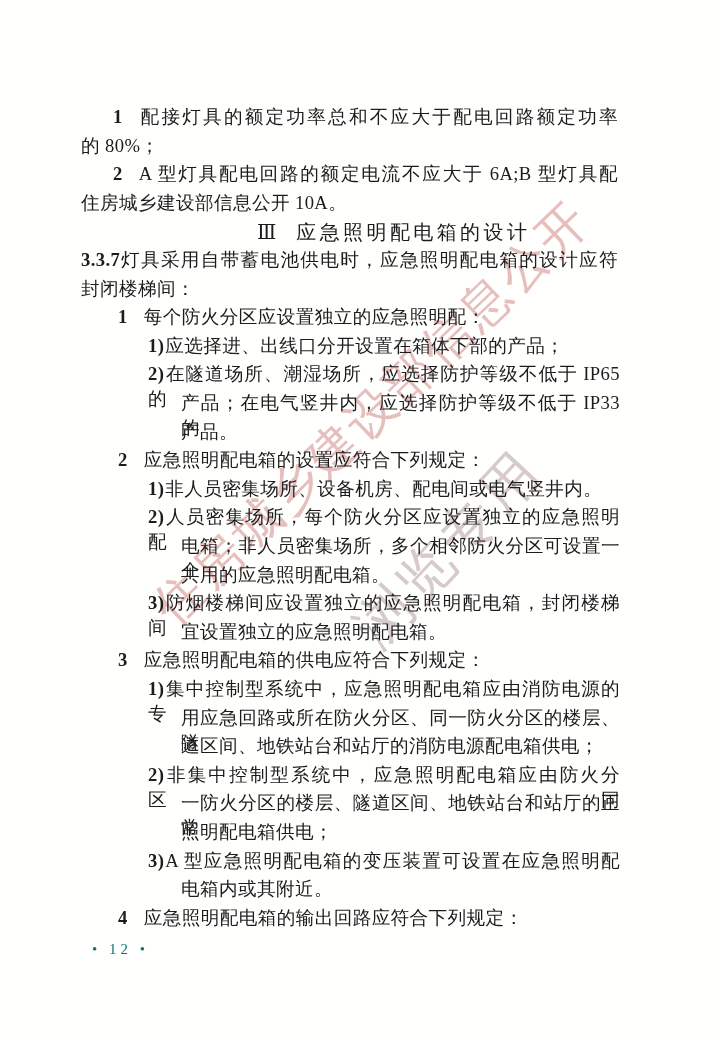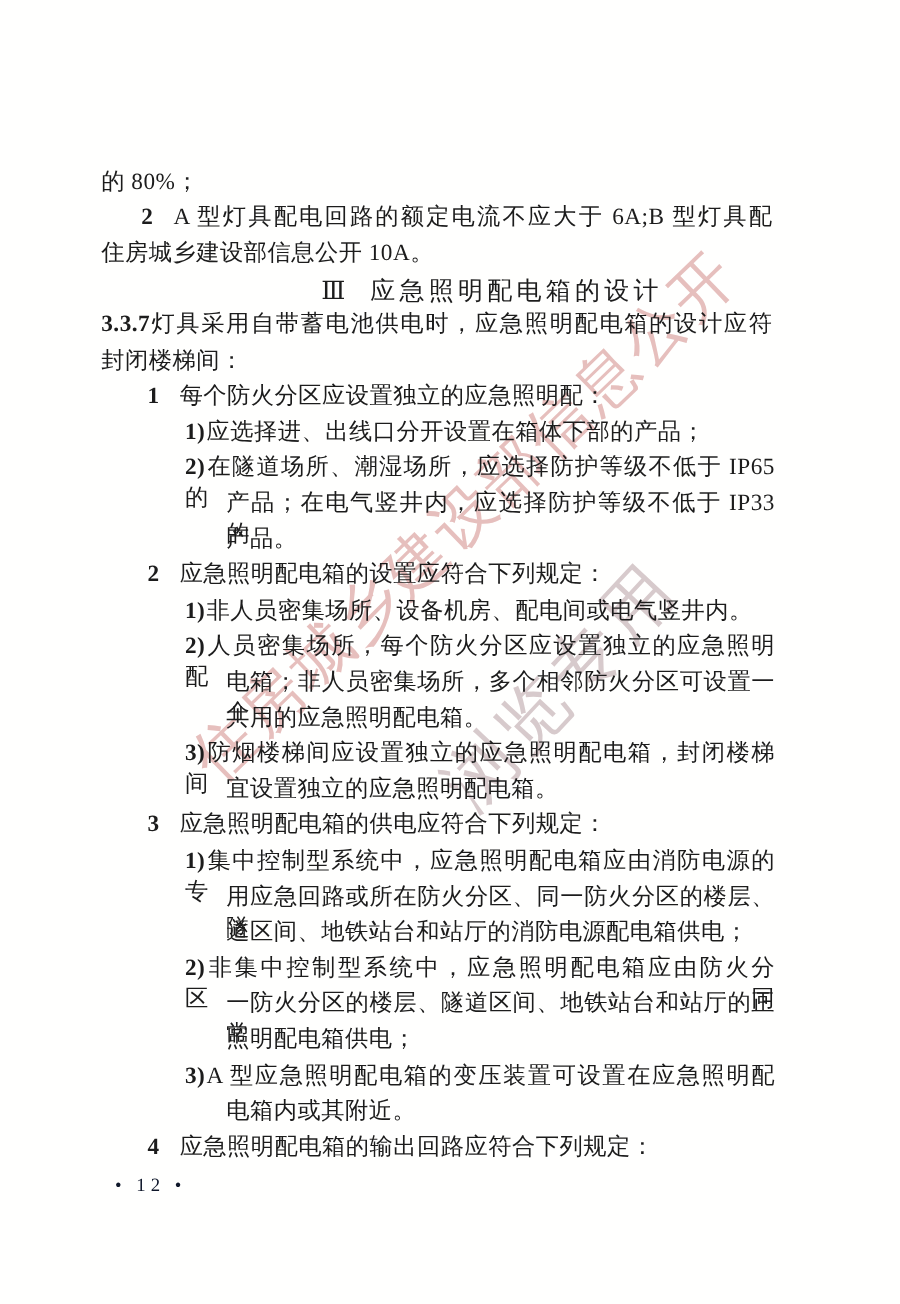--- a/index.html
+++ b/index.html
@@ -75,31 +75,32 @@
   .heading .numeral { margin-right: 20px; }
   .heading .title   { letter-spacing: 3.4px; }
   
   .pageno {
     position: absolute;
     left: 92px;
     top: 941px;
     z-index: 2;
     font-size: 15px;
     letter-spacing: 4px;
-    color: #0f172a;
+    color: #0f766e;
   }
 </style>
 </head>
 <body>
 
 <div class="page">
 
   <div class="wm wm1">住房城乡建设部信息公开</div>
   <div class="wm wm2">浏览专用</div>
 
+  <div class="ln fill" style="left:113px; top:104px; width:505px"><span class="num">1</span><span>配接灯具的额定功率总和不应大于配电回路额定功率</span></div>
   <div class="ln" style="left:81px; top:133px; width:537px"><span>的 80%；</span></div>
 
   <div class="ln fill" style="left:113px; top:161px; width:505px"><span class="num">2</span><span>A 型灯具配电回路的额定电流不应大于 6A;B 型灯具配</span></div>
   <div class="ln" style="left:81px; top:190px; width:537px"><span>住房城乡建设部信息公开 10A。</span></div>
 
   <div class="heading"><span class="numeral">Ⅲ</span><span class="title">应急照明配电箱的设计</span></div>
 
   <div class="ln fill" style="left:81px; top:247px; width:537px"><span class="clausenum">3.3.7</span><span>灯具采用自带蓄电池供电时，应急照明配电箱的设计应符</span></div>
   <div class="ln" style="left:81px; top:276px; width:537px"><span>封闭楼梯间：</span></div>
 

